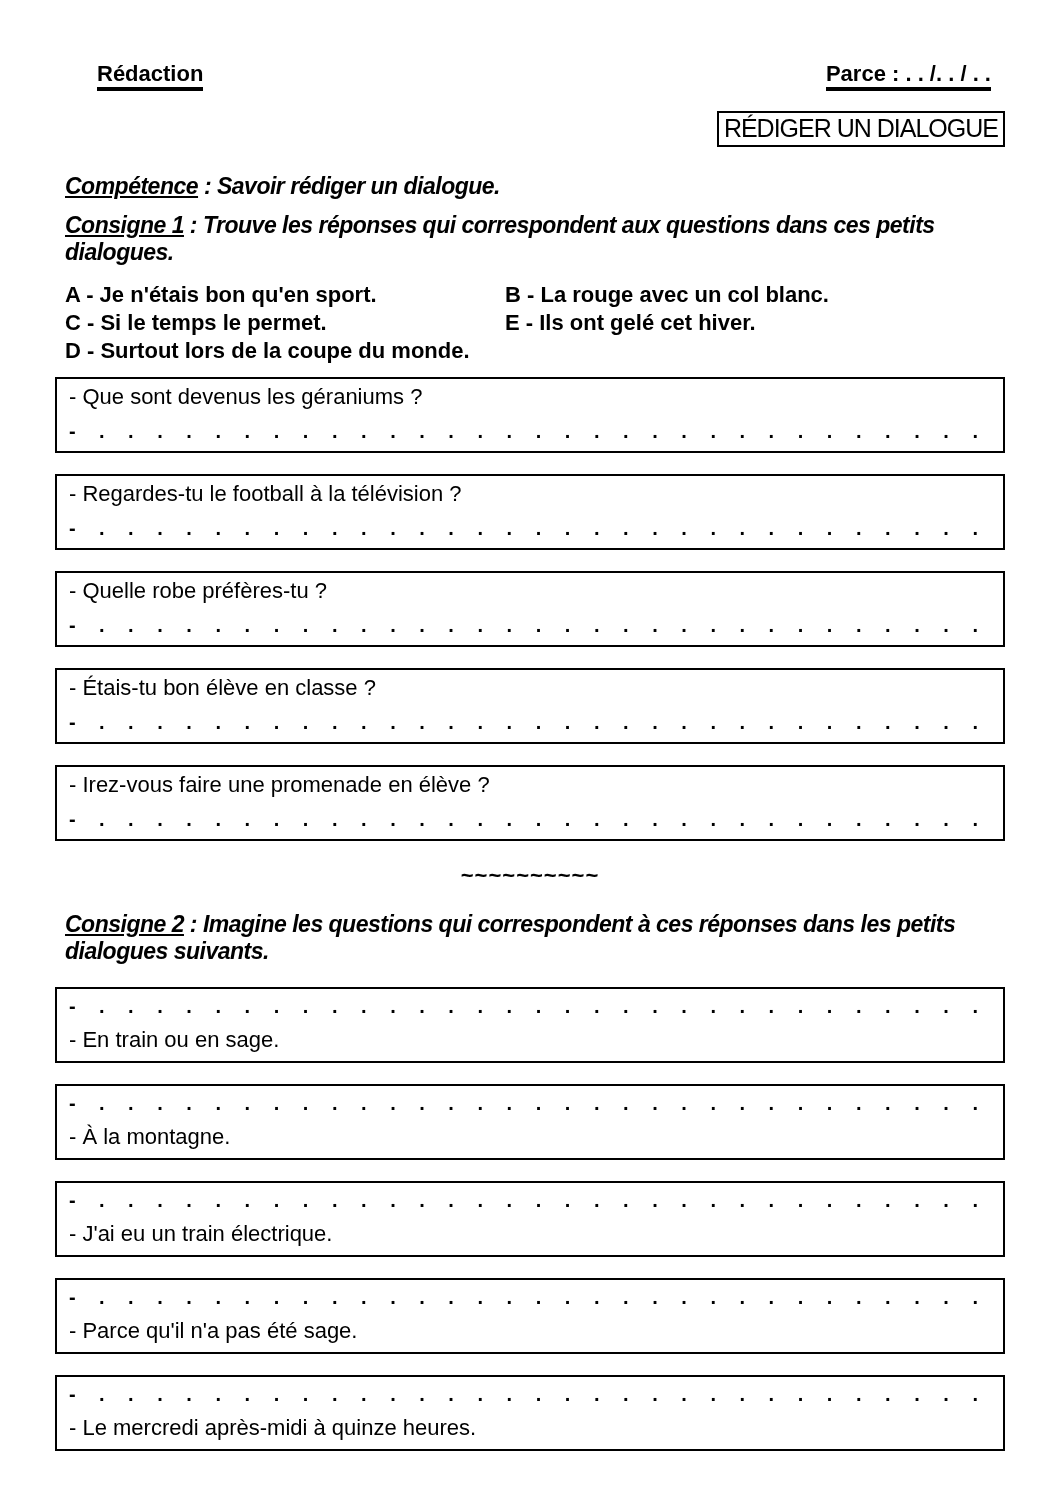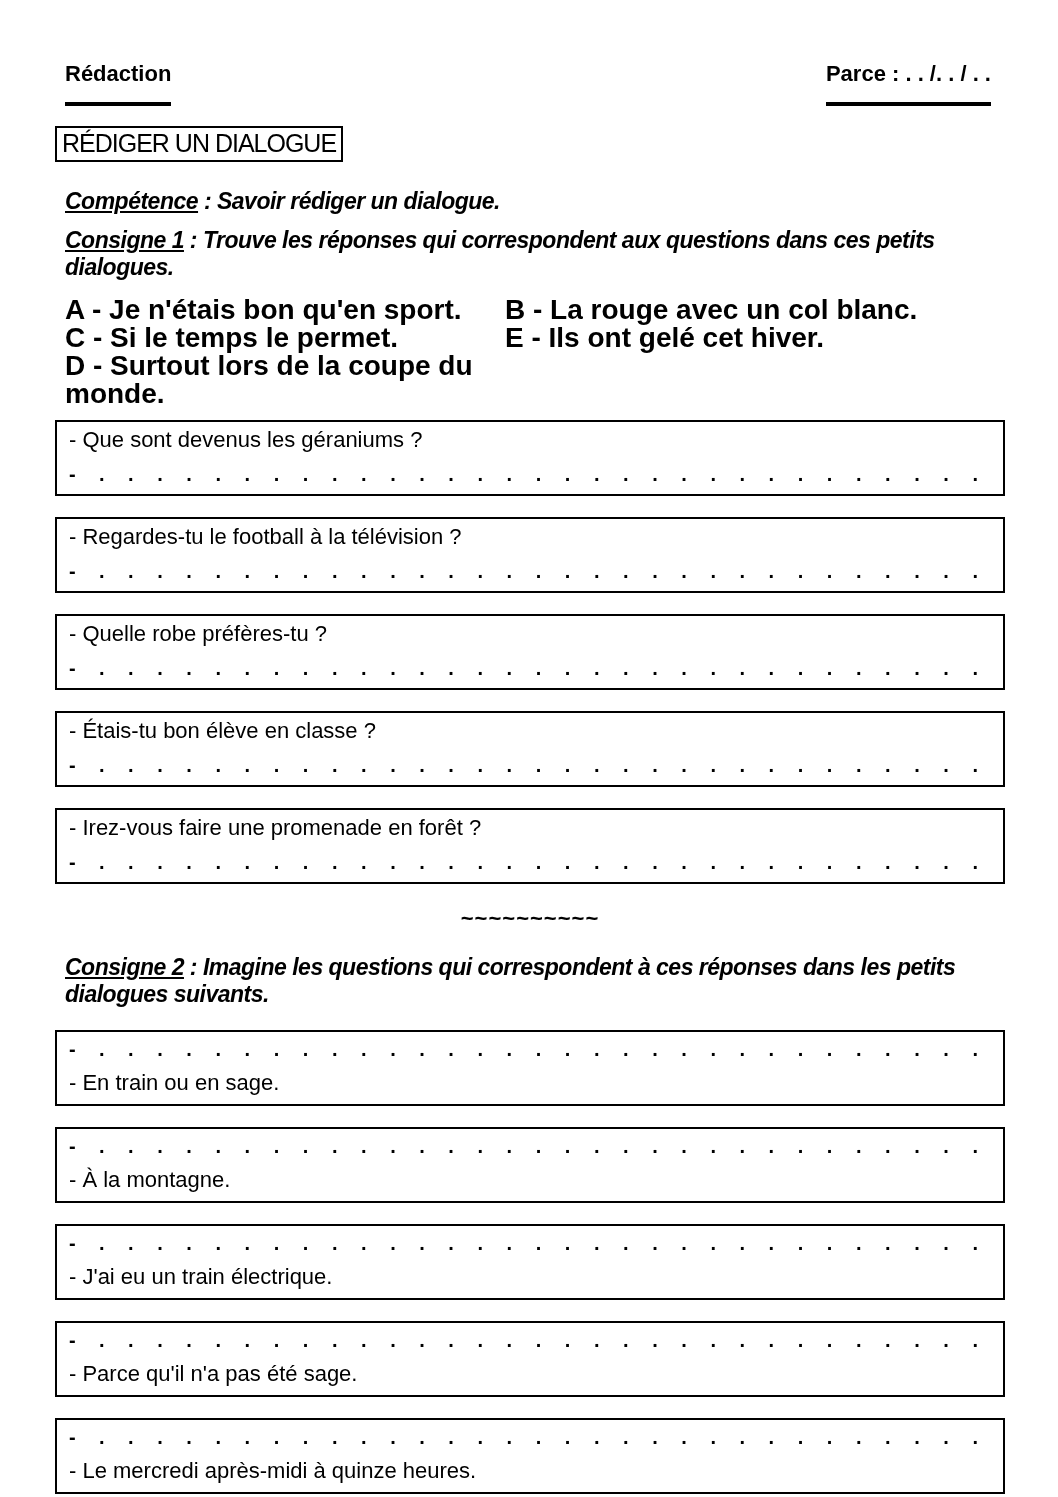--- a/index.html
+++ b/index.html
@@ -17,25 +17,26 @@
   .header {
     margin:62px 14px 0 10px;
     display:flex;
     justify-content:space-between;
     align-items:flex-start;
   }
   .hdr-item {
     font-size:22px;
     font-weight:bold;
     border-bottom:4px solid #000;
-    padding-bottom:16px;
+    padding-bottom:1px;
     line-height:24px;
-  }
-  
-  .title-row { text-align:left; margin-top:20px; }
+    margin-left:32px;
+  }
+  
+  .title-row { text-align:right; margin-top:20px; }
   .title-box {
     display:inline-block;
     border:2px solid #000;
     padding:2px 5px 3px 5px;
     font-size:25px;
     letter-spacing:-1px;
     font-weight:normal;
     line-height:27px;
   }
   
@@ -47,21 +48,21 @@
     letter-spacing:-0.5px;
     line-height:27px;
   }
   .instr .lbl { text-decoration:underline; }
   .consigne { margin-top:12px; }
   
   .options {
     margin:15px 10px 4px 10px;
     display:grid;
     grid-template-columns:440px 1fr;
-    font-size:28px;
+    font-size:22px;
     font-weight:bold;
     line-height:28px;
   }
   
   .dbox {
     border:2px solid #000;
     height:76px;
     margin-top:21px;
     padding:5px 12px 8px 12px;
     display:flex;
@@ -158,21 +159,21 @@
 
   <div class="dbox">
     <div class="qtext">- Étais-tu bon élève en classe ?</div>
     <div class="dotline">
       <span class="dash">-</span>
       <span class="dots">. . . . . . . . . . . . . . . . . . . . . . . . . . . . . . . .</span>
     </div>
   </div>
 
   <div class="dbox">
-    <div class="qtext">- Irez-vous faire une promenade en forêt ?</div>
+    <div class="qtext">- Irez-vous faire une promenade en élève ?</div>
     <div class="dotline">
       <span class="dash">-</span>
       <span class="dots">. . . . . . . . . . . . . . . . . . . . . . . . . . . . . . . .</span>
     </div>
   </div>
 
   <div class="sep">~~~~~~~~~~</div>
 
   <div class="instr" style="margin-top:22px;">
     <span class="lbl">Consigne 2</span><span> : Imagine les questions qui correspondent à ces réponses dans les petits dialogues suivants.</span>

